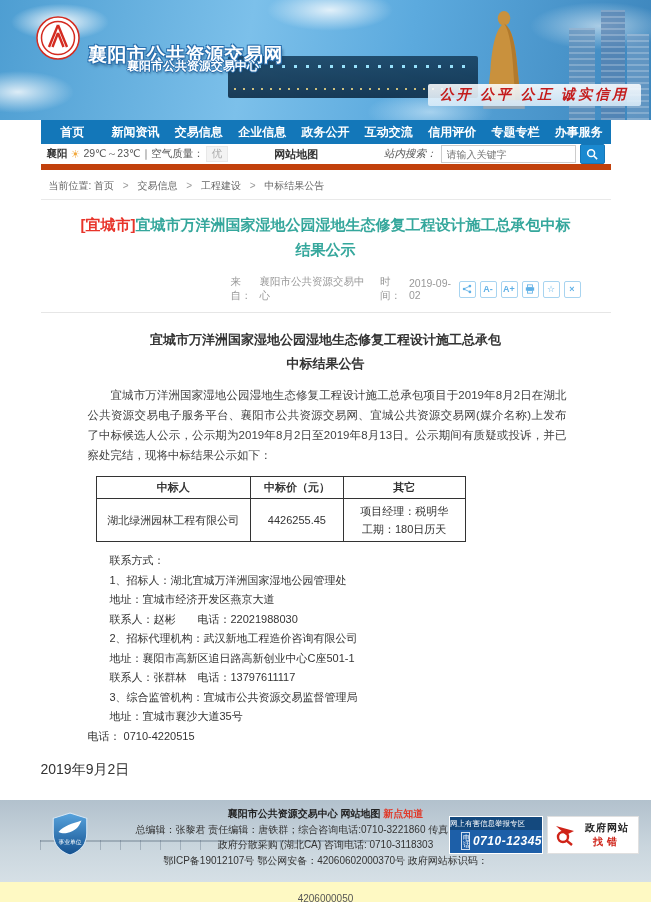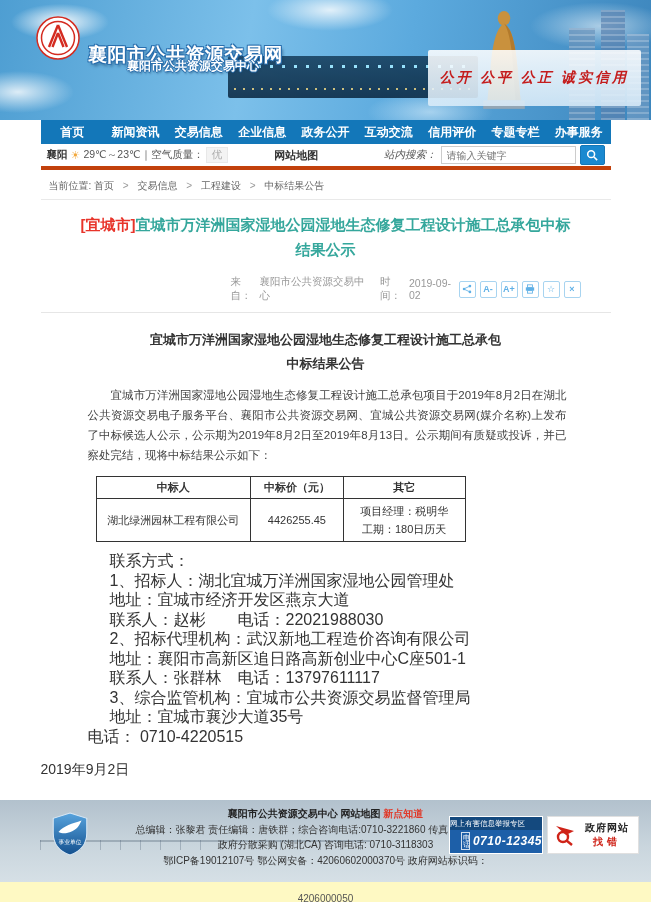--- a/index.html
+++ b/index.html
@@ -26,32 +26,32 @@
   .b1 { right:56px; width:26px; top:28px; height:92px; background-color:rgba(105,145,185,.65); }
   .b2 { right:26px; width:24px; top:10px; height:110px; background-color:rgba(90,130,175,.7); }
   .b3 { right:2px;  width:22px; top:34px; height:86px; background-color:rgba(120,158,196,.6); }
   .statue { position:absolute; left:478px; top:8px; width:52px; height:106px; }
   .logo { position:absolute; left:36px; top:16px; width:44px; height:44px; }
   .site-title { position:absolute; left:88px; top:26px; font-size:19px; font-weight:bold; color:#fff;
     letter-spacing:0.5px;
     text-shadow:-1px -1px 0 #2a6fae, 1px -1px 0 #2a6fae, -1px 1px 0 #2a6fae, 1px 1px 0 #2a6fae, 2px 3px 3px rgba(18,60,100,.55);margin-top:16px; }
   .site-subtitle { position:absolute; left:127px; top:58px; font-size:12px; font-weight:bold; color:#fff;
     text-shadow:-1px 0 0 #2a6fae, 1px 0 0 #2a6fae, 0 -1px 0 #2a6fae, 0 1px 0 #2a6fae, 1px 2px 2px rgba(18,60,100,.5); }
-  .slogan { position:absolute; right:10px; bottom:14px; padding:19px 12px; border-radius:2px;
+  .slogan { position:absolute; right:10px; bottom:14px; padding:2px 12px; border-radius:2px;
     background:linear-gradient(rgba(255,255,255,.88), rgba(218,236,249,.88));
     font-family:"Liberation Serif","DejaVu Serif",serif; font-style:italic; font-weight:bold;
     font-size:14px; color:#c41c1c; letter-spacing:3px; white-space:nowrap; }
 
   
   .nav { width:570px; margin:0 auto; height:24px; background:#1377b9; display:flex; }
   .nav-item { flex:1; display:flex; align-items:center; justify-content:center;
     color:#fff; font-size:12px; font-weight:bold; cursor:pointer; white-space:nowrap; }
 
   
-  .infobar { width:570px; margin:0 auto; height:26px; border-bottom:4px solid #c2410c;
+  .infobar { width:570px; margin:0 auto; height:26px; border-bottom:6px solid #c2410c;
     display:flex; align-items:center; padding:0 6px; font-size:10.5px; color:#555; }
   .city { font-weight:bold; color:#333; }
   .sun { color:#f2a83c; margin:0 3px; font-size:11px; }
   .aqi-value { background:#f3f3f3; border:1px solid #e8e8e8; color:#a9a9a9; padding:0 5px; margin-left:2px; }
   .sitemap { margin-left:46px; font-weight:bold; color:#333; font-size:11px; cursor:pointer; }
   .ib-spacer { flex:1; }
   .search-label { color:#555; margin-right:4px;font-style:italic; }
   .search-input { width:135px; height:18px; border:1px solid #ccc; font-size:10px; padding:0 5px; color:#333; outline:none; }
   .search-btn { width:25px; height:20px; margin-left:4px; background:#1a89d0; border:1px solid #1577b8;
     border-radius:2px; display:flex; align-items:center; justify-content:center; cursor:pointer; }
@@ -75,21 +75,21 @@
     font-weight:bold; cursor:pointer; }
 
   .heading { margin-top:15px; text-align:center; font-size:13px; font-weight:bold; color:#333; line-height:24px; }
   .para { margin:9px 44px 0 47px; font-size:11.5px; color:#404040; line-height:20px;
     text-align:justify; text-indent:2em; }
 
   .bid-table { margin:11px 0 0 55px; border-collapse:collapse; width:370px; font-size:11px; color:#333; }
   .bid-table th { border:1px solid #333; height:22px; font-weight:bold; text-align:center; }
   .bid-table td { border:1px solid #333; text-align:center; padding:3px 6px; line-height:18px; height:42px; }
 
-  .contact { margin:9px 44px 0 47px; font-size:16px; color:#333; line-height:19.5px; }
+  .contact { margin:9px 44px 0 47px; font-size:11px; color:#333; line-height:19.5px; }
   .contact .c-line { padding-left:22px; }
   .date-line { margin:15px 50px 0 0; text-align:left; font-size:14px; color:#333; }
 
   .actions { margin-top:42px; display:flex; justify-content:center; gap:10px; }
   .action-btn { display:inline-flex; align-items:center; gap:5px; padding:3px 10px;
     font-size:10.5px; color:#444; background:linear-gradient(#ffffff,#e9f3fb);
     border:1px solid #bcd9f0; border-radius:2px; cursor:pointer; }
   .action-btn .ico { color:#4d9fdb; font-size:11px; line-height:11px; }
   .box-x { display:inline-flex; width:11px; height:11px; border:1px solid #4d9fdb; border-radius:1px;
     align-items:center; justify-content:center; font-size:9px; color:#4d9fdb; }

